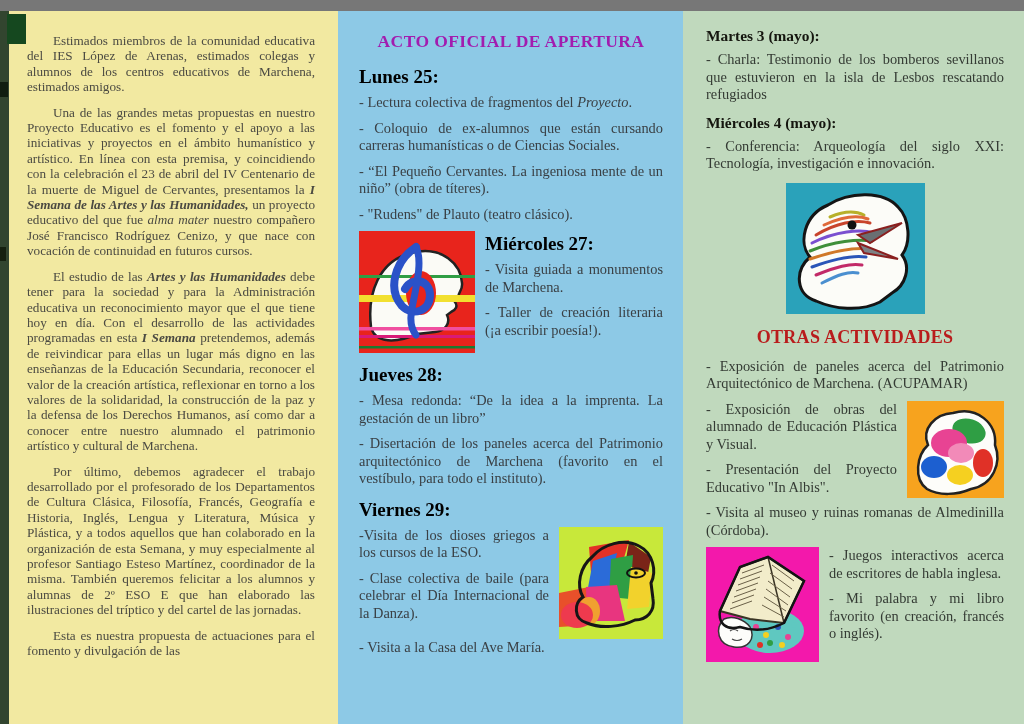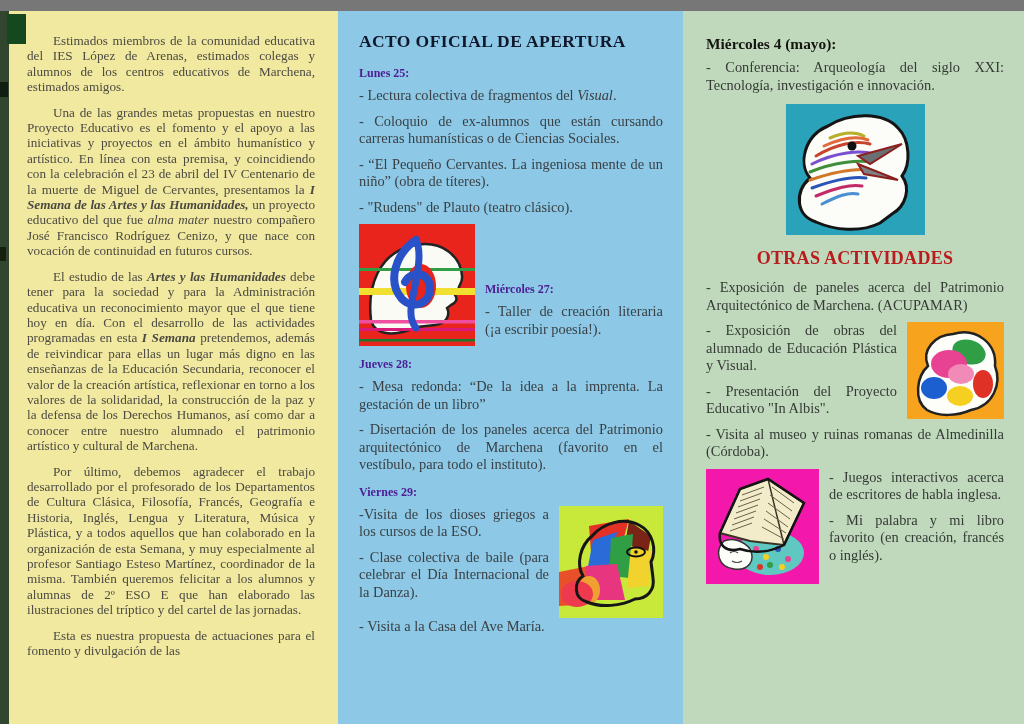--- a/index.html
+++ b/index.html
@@ -18,22 +18,22 @@
   .scan-blob1{position:absolute;left:7px;top:3px;width:19px;height:30px;background:#15481f;z-index:6;}
   .scan-blob2{position:absolute;left:0;top:71px;width:8px;height:15px;background:#101d10;z-index:6;}
   .scan-blob3{position:absolute;left:0;top:236px;width:6px;height:14px;background:#15200f;z-index:6;}
 
   
   #panel-left p{margin:0 0 10px 0;font-size:13.2px;line-height:15.4px;text-align:justify;text-indent:26px;}
   .seg-i{font-style:italic;}
   .seg-bi{font-weight:bold;font-style:italic;}
 
   
-  .mid-title{color:#0f172a;font-weight:bold;font-size:17.5px;letter-spacing:.4px;margin:8px 0 14px 0;}
-  .day-head{color:#4c1d95;font-weight:bold;font-size:12px;margin:11px 0 6px 0;}
+  .mid-title{color:#a21caf;font-weight:bold;font-size:17.5px;text-align:center;letter-spacing:.4px;margin:8px 0 14px 0;}
+  .day-head{color:#000000;font-weight:bold;font-size:19px;margin:11px 0 6px 0;}
   .item{font-size:14.4px;line-height:17.5px;text-align:justify;margin:0 0 8px 0;}
   .flex-row{display:flex;gap:10px;align-items:flex-start;}
   .grow{flex:1 1 auto;min-width:0;}
   .img-box{flex:0 0 auto;}
 
   
   .day-head-dark{color:#15160f;font-weight:bold;font-size:15.4px;margin:10px 0 6px 0;}
   .otras-title{color:#b91c1c;font-weight:bold;font-size:18px;text-align:center;margin:13px 0 10px 0;letter-spacing:.3px;}
   .center-img{display:flex;justify-content:center;margin:10px 0 2px 0;}
 
@@ -55,46 +55,47 @@
     <p><span>Por último, debemos agradecer el trabajo desarrollado por el profesorado de los Departamentos de Cultura Clásica, Filosofía, Francés, Geografía e Historia, Inglés, Lengua y Literatura, Música y Plástica, y a todos aquellos que han colaborado en la organización de esta Semana, y muy especialmente al profesor Santiago Esteso Martínez, coordinador de la misma. También queremos felicitar a los alumnos y alumnas de 2º ESO E que han elaborado las ilustraciones del tríptico y del cartel de las jornadas.</span></p>
     <p><span>Esta es nuestra propuesta de actuaciones para el fomento y divulgación de las </span></p>
 
   </div>
 
   <div id="panel-middle" class="panel">
     <div class="mid-title">ACTO OFICIAL DE APERTURA</div>
 
     <div>
       <div class="day-head">Lunes 25:</div>
-      <div class="item"><span>- Lectura colectiva de fragmentos del </span><span class="seg-i">Visual</span><span>.</span></div>
+      <div class="item"><span>- Lectura colectiva de fragmentos del </span><span class="seg-i">Proyecto</span><span>.</span></div>
       <div class="item"><span>- Coloquio de ex-alumnos que están cursando carreras humanísticas o de Ciencias Sociales.</span></div>
     </div>
 
     <div>
       <div class="item"><span>- “El Pequeño Cervantes. La ingeniosa mente de un niño” (obra de títeres).</span></div>
       <div class="item"><span>- "Rudens" de Plauto (teatro clásico).</span></div>
     </div>
 
-    <div class="flex-row" style="margin-top:6px;align-items:flex-end;">
+    <div class="flex-row" style="margin-top:6px;">
       <div class="img-box">
         <svg width="116" height="122" viewBox="0 0 116 122">
           <rect width="116" height="122" fill="#e8241c"></rect>
           <path d="M12 96 C8 62 20 30 52 22 C84 14 102 34 103 52 C104 60 98 62 100 66 L96 71 C99 75 97 79 92 81 L88 84 C92 92 86 100 76 101 L58 103 C38 112 16 113 12 96 Z" fill="#fbfbf6" stroke="#222" stroke-width="2.5"></path>
           <rect x="0" y="44" width="116" height="3" fill="#2f9e44"></rect>
           <rect x="0" y="64" width="116" height="7" fill="#f2e030"></rect>
           <rect x="0" y="96" width="116" height="3.5" fill="#f04fa0"></rect>
           <rect x="0" y="104" width="116" height="3" fill="#d81a78"></rect>
           <rect x="0" y="115" width="116" height="2.5" fill="#1c7a30"></rect>
           <ellipse cx="62" cy="62" rx="15" ry="22" fill="#e8241c"></ellipse>
           <path d="M57 16 C36 30 28 58 43 75 C54 86 71 80 71 64 C71 49 53 45 46 58" fill="none" stroke="#2a52c8" stroke-width="8" stroke-linecap="round"></path>
           <path d="M57 16 C63 28 59 48 54 72 C50 88 52 98 57 104" fill="none" stroke="#2a52c8" stroke-width="7" stroke-linecap="round"></path>
         </svg>
       </div>
       <div class="grow">
         <div class="day-head" style="margin-top:2px;">Miércoles 27:</div>
+        <div class="item"><span>- Visita guiada a monumentos de Marchena.</span></div>
         <div class="item"><span>- Taller de creación literaria (¡a escribir poesía!).</span></div>
       </div>
     </div>
 
     <div>
       <div class="day-head">Jueves 28:</div>
       <div class="item"><span>- Mesa redonda: “De la idea a la imprenta. La gestación de un libro”</span></div>
       <div class="item"><span>- Disertación de los paneles acerca del Patrimonio arquitectónico de Marchena (favorito en el vestíbulo, para todo el instituto).</span></div>
     </div>
 
@@ -123,20 +124,22 @@
           </svg>
         </div>
       </div>
       <div class="item"><span>- Visita a la Casa del Ave María.</span></div>
     </div>
   </div>
 
   <div id="panel-right" class="panel">
 
     <div>
+      <div class="day-head-dark" style="margin-top:2px;">Martes 3 (mayo):</div>
+      <div class="item"><span>- Charla: Testimonio de los bomberos sevillanos que estuvieron en la isla de Lesbos rescatando refugiados</span></div>
     </div>
 
     <div>
       <div class="day-head-dark">Miércoles 4 (mayo):</div>
       <div class="item"><span>- Conferencia: Arqueología del siglo XXI: Tecnología, investigación e innovación.</span></div>
     </div>
 
 
     <div class="center-img">
       <svg width="139" height="131" viewBox="0 0 139 131">

